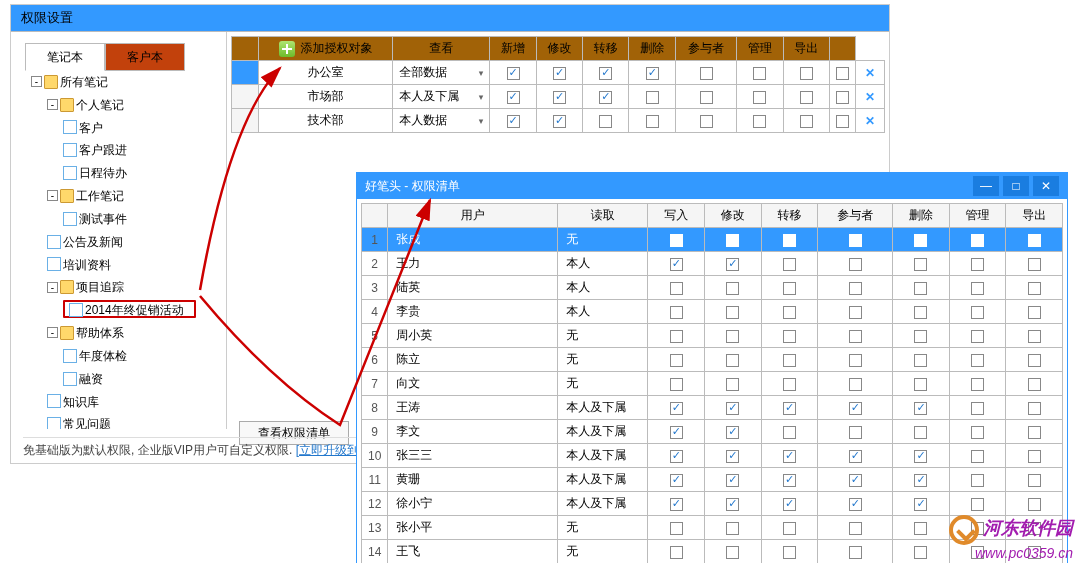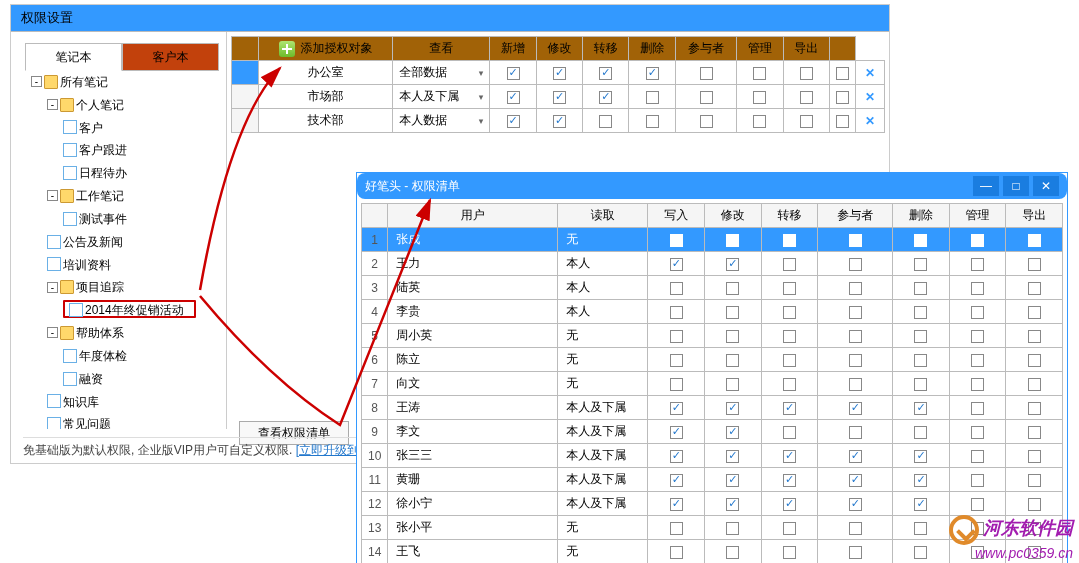--- a/index.html
+++ b/index.html
@@ -4,21 +4,21 @@
 <style>
 * { box-sizing: border-box; margin: 0; padding: 0; }
 body { font-family: "Microsoft YaHei", SimSun, sans-serif; font-size: 12px; background: #fff; position: relative; width: 1079px; height: 563px; overflow: hidden; }
 
 
 .main-window { position: absolute; left: 10px; top: 4px; width: 880px; height: 460px; border: 1px solid #ccc; background: #fff; }
 .title-bar { background: #3399ff; color: #000000; height: 26px; line-height: 26px; padding: 0 10px; font-size: 13px; }
 
 
 .tabs { display: flex; height: 28px; margin: 6px 0 0 10px; }
-.tab { width: 97px; text-align: center; line-height: 26px; border: 1px solid #bbb; background: #f5f5f5; cursor: pointer; position: relative; top: 1px; }
+.tab { width: 80px; text-align: center; line-height: 26px; border: 1px solid #bbb; background: #f5f5f5; cursor: pointer; position: relative; top: 1px; }
 .tab.active { background: #fff; border-bottom: 1px solid #fff; }
 .tab:not(.active) { background: #c2410c; }
 
 
 .main-body { display: flex; height: calc(100% - 60px); border-top: 1px solid #bbb; }
 .sidebar { width: 216px; border-right: 1px solid #ccc; padding: 4px; overflow: auto; position: relative; }
 .content { flex: 1; padding: 4px; position: relative; }
 
 
 .tree ul { list-style: none; padding-left: 16px; }
@@ -52,21 +52,21 @@
 
 
 .view-perm-btn { position: absolute; left: 228px; bottom: 18px; width: 110px; height: 24px; border: 1px solid #aaa; background: #f8f8f8; text-align: center; line-height: 22px; cursor: pointer; }
 
 
 .footer-note { position: absolute; left: 12px; bottom: 2px; right: 12px; height: 24px; line-height: 24px; color: #444; border-top: 1px solid #ddd; }
 .footer-note a { color: #2277cc; text-decoration: underline; cursor: pointer; }
 
 
 .popup { position: absolute; left: 356px; top: 172px; width: 712px; border: 1px solid #3399ff; background: #fff; }
-.popup-title { background: #3399ff; color: #fff; height: 26px; line-height: 26px; padding: 0 8px; display: flex; align-items: center; border-radius: 8px; }
+.popup-title { background: #3399ff; color: #fff; height: 26px; line-height: 26px; padding: 0 8px; display: flex; align-items: center; }
 .popup-title .title-text { flex: 1; }
 .popup-title .win-btn { width: 26px; height: 20px; background: #1a7de0; margin-left: 4px; text-align: center; line-height: 20px; cursor: pointer; font-size: 12px; }
 .popup-body { padding: 4px; }
 table.userperm { border-collapse: collapse; width: 100%; }
 table.userperm th, table.userperm td { border: 1px solid #bbb; padding: 3px 6px; text-align: center; white-space: nowrap; }
 table.userperm th { background: #f5f5f5; font-weight: normal; }
 table.userperm td.rownum { width: 20px; color: #555; }
 table.userperm td.uname { text-align: left; padding-left: 8px; width: 170px; }
 table.userperm td.readv { text-align: left; padding-left: 8px; width: 90px; }
 tr.sel td { background: #3399ff; color: #fff; }

